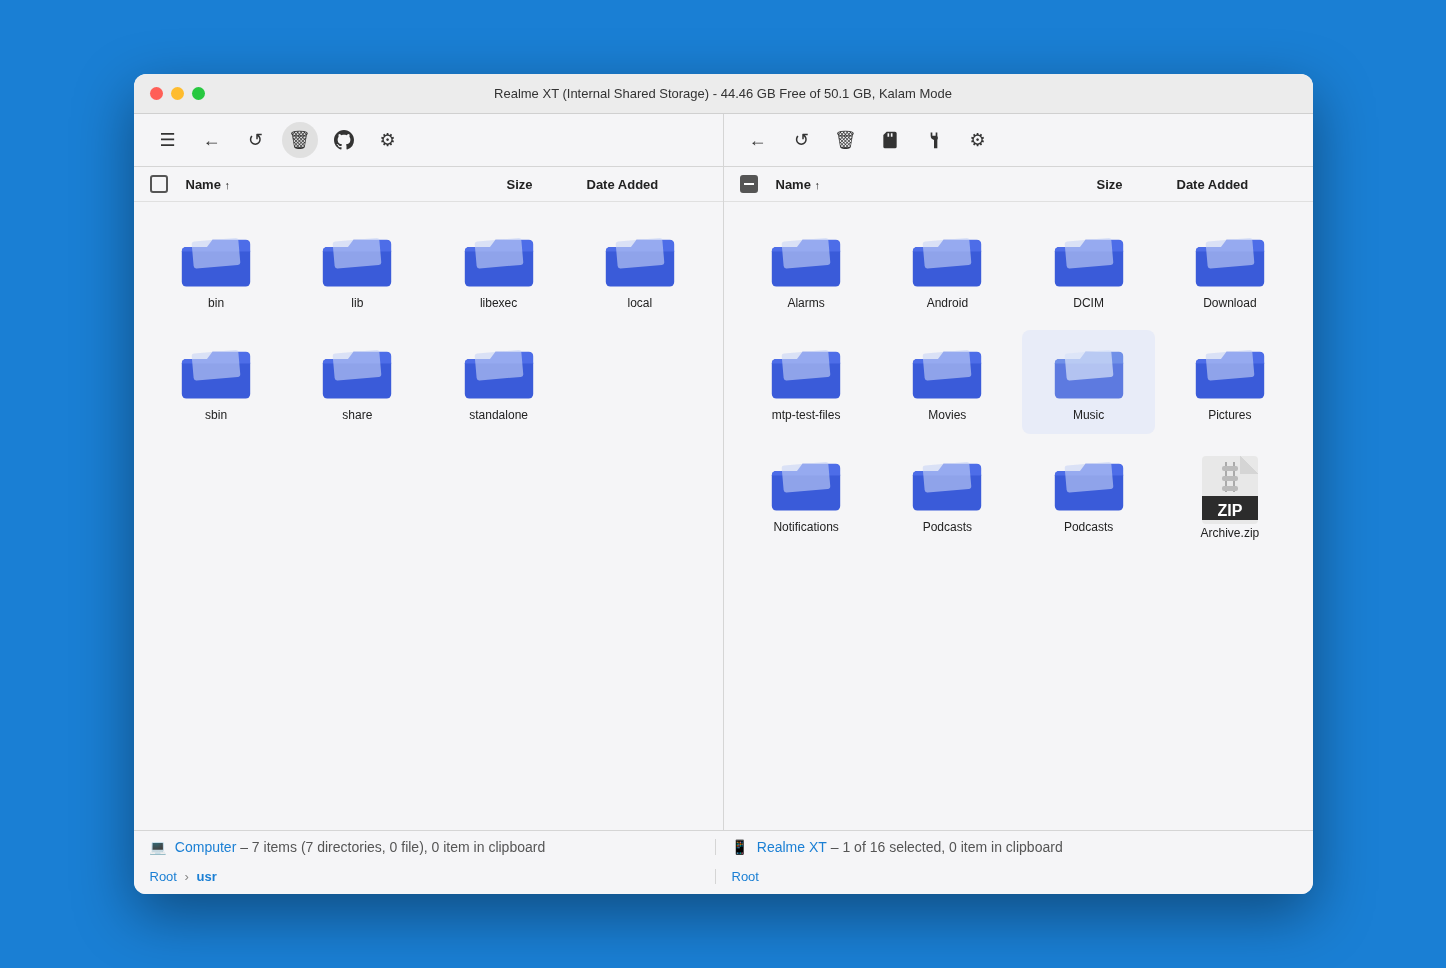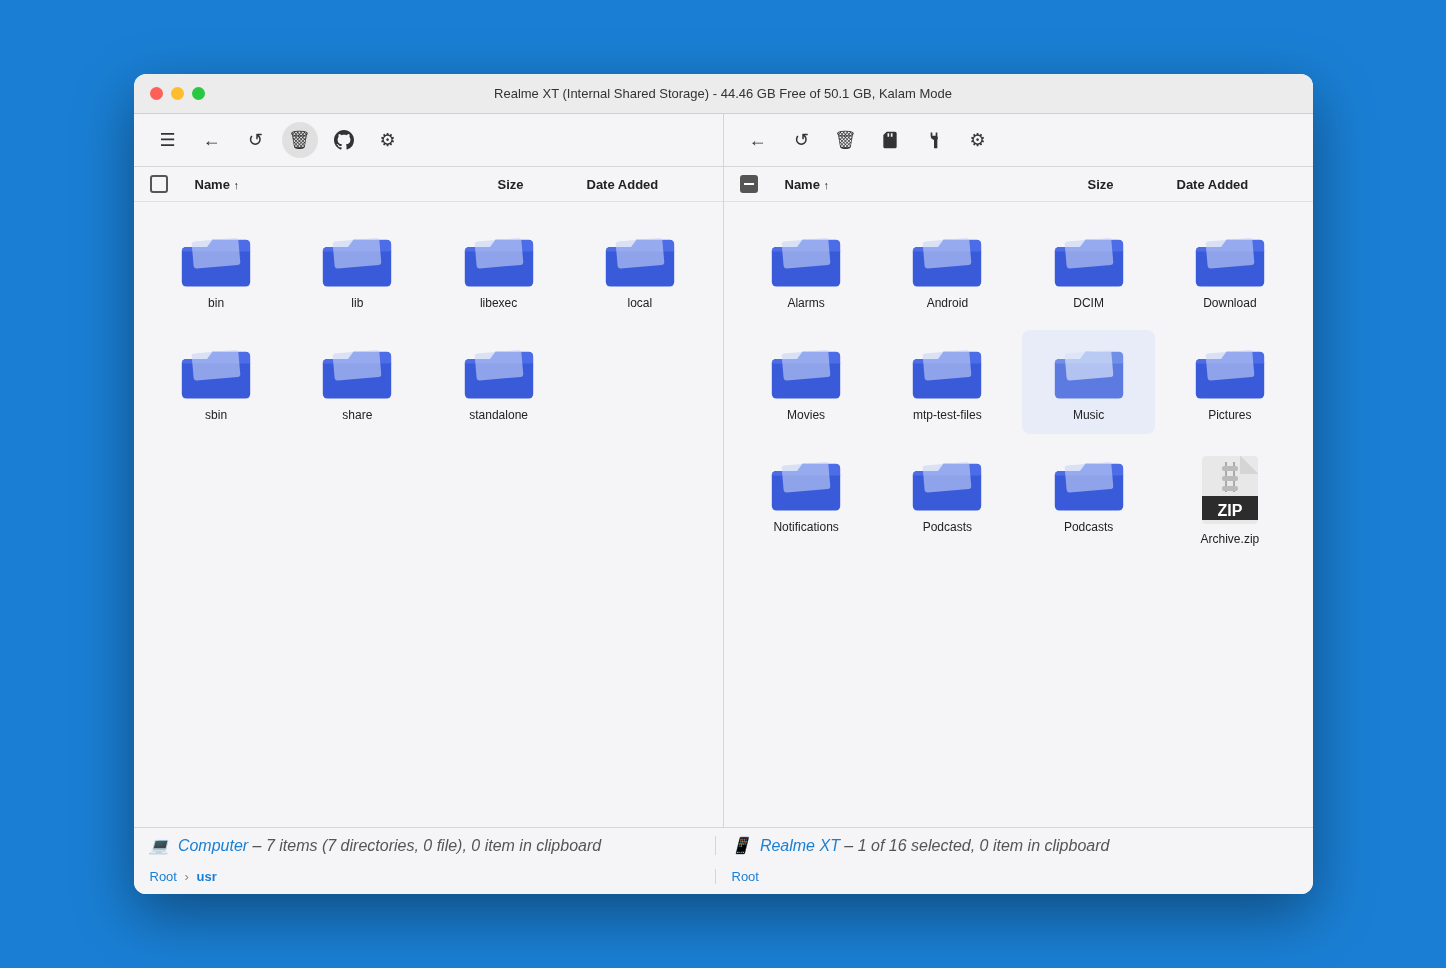--- a/index.html
+++ b/index.html
@@ -129,21 +129,20 @@
     .col-check-minus::after {
       content: '';
       width: 10px;
       height: 2px;
       background: white;
     }
     .col-header {
       font-size: 13px;
       font-weight: 600;
       color: #222;
-      margin-left: 9px;
     }
     .col-name { flex: 1; }
     .col-size { width: 80px; }
     .col-date { width: 120px; }
     .sort-arrow { font-size: 11px; }
     .files-grid {
       flex: 1;
       overflow-y: auto;
       padding: 16px;
     }
@@ -174,37 +173,35 @@
     }
     .file-label {
       font-size: 12px;
       color: #222;
       text-align: center;
       word-break: break-word;
     }
     .zip-icon {
       width: 60px;
       height: 72px;
-      margin-bottom: 6px;
     }
     .zip-icon svg {
       width: 100%;
       height: 100%;
     }
     .status-bar {
       padding: 8px 16px;
       border-top: 1px solid #d5d5d5;
       background: #f5f5f7;
       display: flex;
     }
     .status-pane {
       flex: 1;
-      font-size: 16px;
+      font-size: 14px;
       color: #555;
-      font-style: italic;
     }
     .status-pane.right {
       border-left: 1px solid #d5d5d5;
       padding-left: 16px;
     }
     .status-link {
       color: #1a7fd4;
       font-weight: 500;
     }
     .breadcrumb-bar {
@@ -428,32 +425,32 @@
           </div>
 
           <div class="file-item">
             <div class="folder-icon">
               <svg viewBox="0 0 80 65" xmlns="http://www.w3.org/2000/svg">
                 <rect x="2" y="18" width="76" height="44" rx="5" fill="#3a5bd9"></rect>
                 <path d="M2 23 Q2 18 7 18 L30 18 L36 10 L73 10 Q78 10 78 15 L78 23 Z" fill="#4d6de8"></path>
                 <rect x="14" y="10" width="52" height="30" rx="3" fill="#c8d4f5" opacity="0.6" transform="rotate(-5 40 25)"></rect>
               </svg>
             </div>
+            <span class="file-label">mtp-test-files</span>
+          </div>
+
+          <div class="file-item">
+            <div class="folder-icon">
+              <svg viewBox="0 0 80 65" xmlns="http://www.w3.org/2000/svg">
+                <rect x="2" y="18" width="76" height="44" rx="5" fill="#3a5bd9"></rect>
+                <path d="M2 23 Q2 18 7 18 L30 18 L36 10 L73 10 Q78 10 78 15 L78 23 Z" fill="#4d6de8"></path>
+                <rect x="14" y="10" width="52" height="30" rx="3" fill="#c8d4f5" opacity="0.6" transform="rotate(-5 40 25)"></rect>
+              </svg>
+            </div>
             <span class="file-label">Movies</span>
-          </div>
-
-          <div class="file-item">
-            <div class="folder-icon">
-              <svg viewBox="0 0 80 65" xmlns="http://www.w3.org/2000/svg">
-                <rect x="2" y="18" width="76" height="44" rx="5" fill="#3a5bd9"></rect>
-                <path d="M2 23 Q2 18 7 18 L30 18 L36 10 L73 10 Q78 10 78 15 L78 23 Z" fill="#4d6de8"></path>
-                <rect x="14" y="10" width="52" height="30" rx="3" fill="#c8d4f5" opacity="0.6" transform="rotate(-5 40 25)"></rect>
-              </svg>
-            </div>
-            <span class="file-label">mtp-test-files</span>
           </div>
 
           <div class="file-item selected">
             <div class="folder-icon">
               <svg viewBox="0 0 80 65" xmlns="http://www.w3.org/2000/svg">
                 <rect x="2" y="18" width="76" height="44" rx="5" fill="#5d7ae0"></rect>
                 <path d="M2 23 Q2 18 7 18 L30 18 L36 10 L73 10 Q78 10 78 15 L78 23 Z" fill="#7090e8"></path>
                 <rect x="14" y="10" width="52" height="30" rx="3" fill="#d8e2f8" opacity="0.7" transform="rotate(-5 40 25)"></rect>
               </svg>
             </div>

